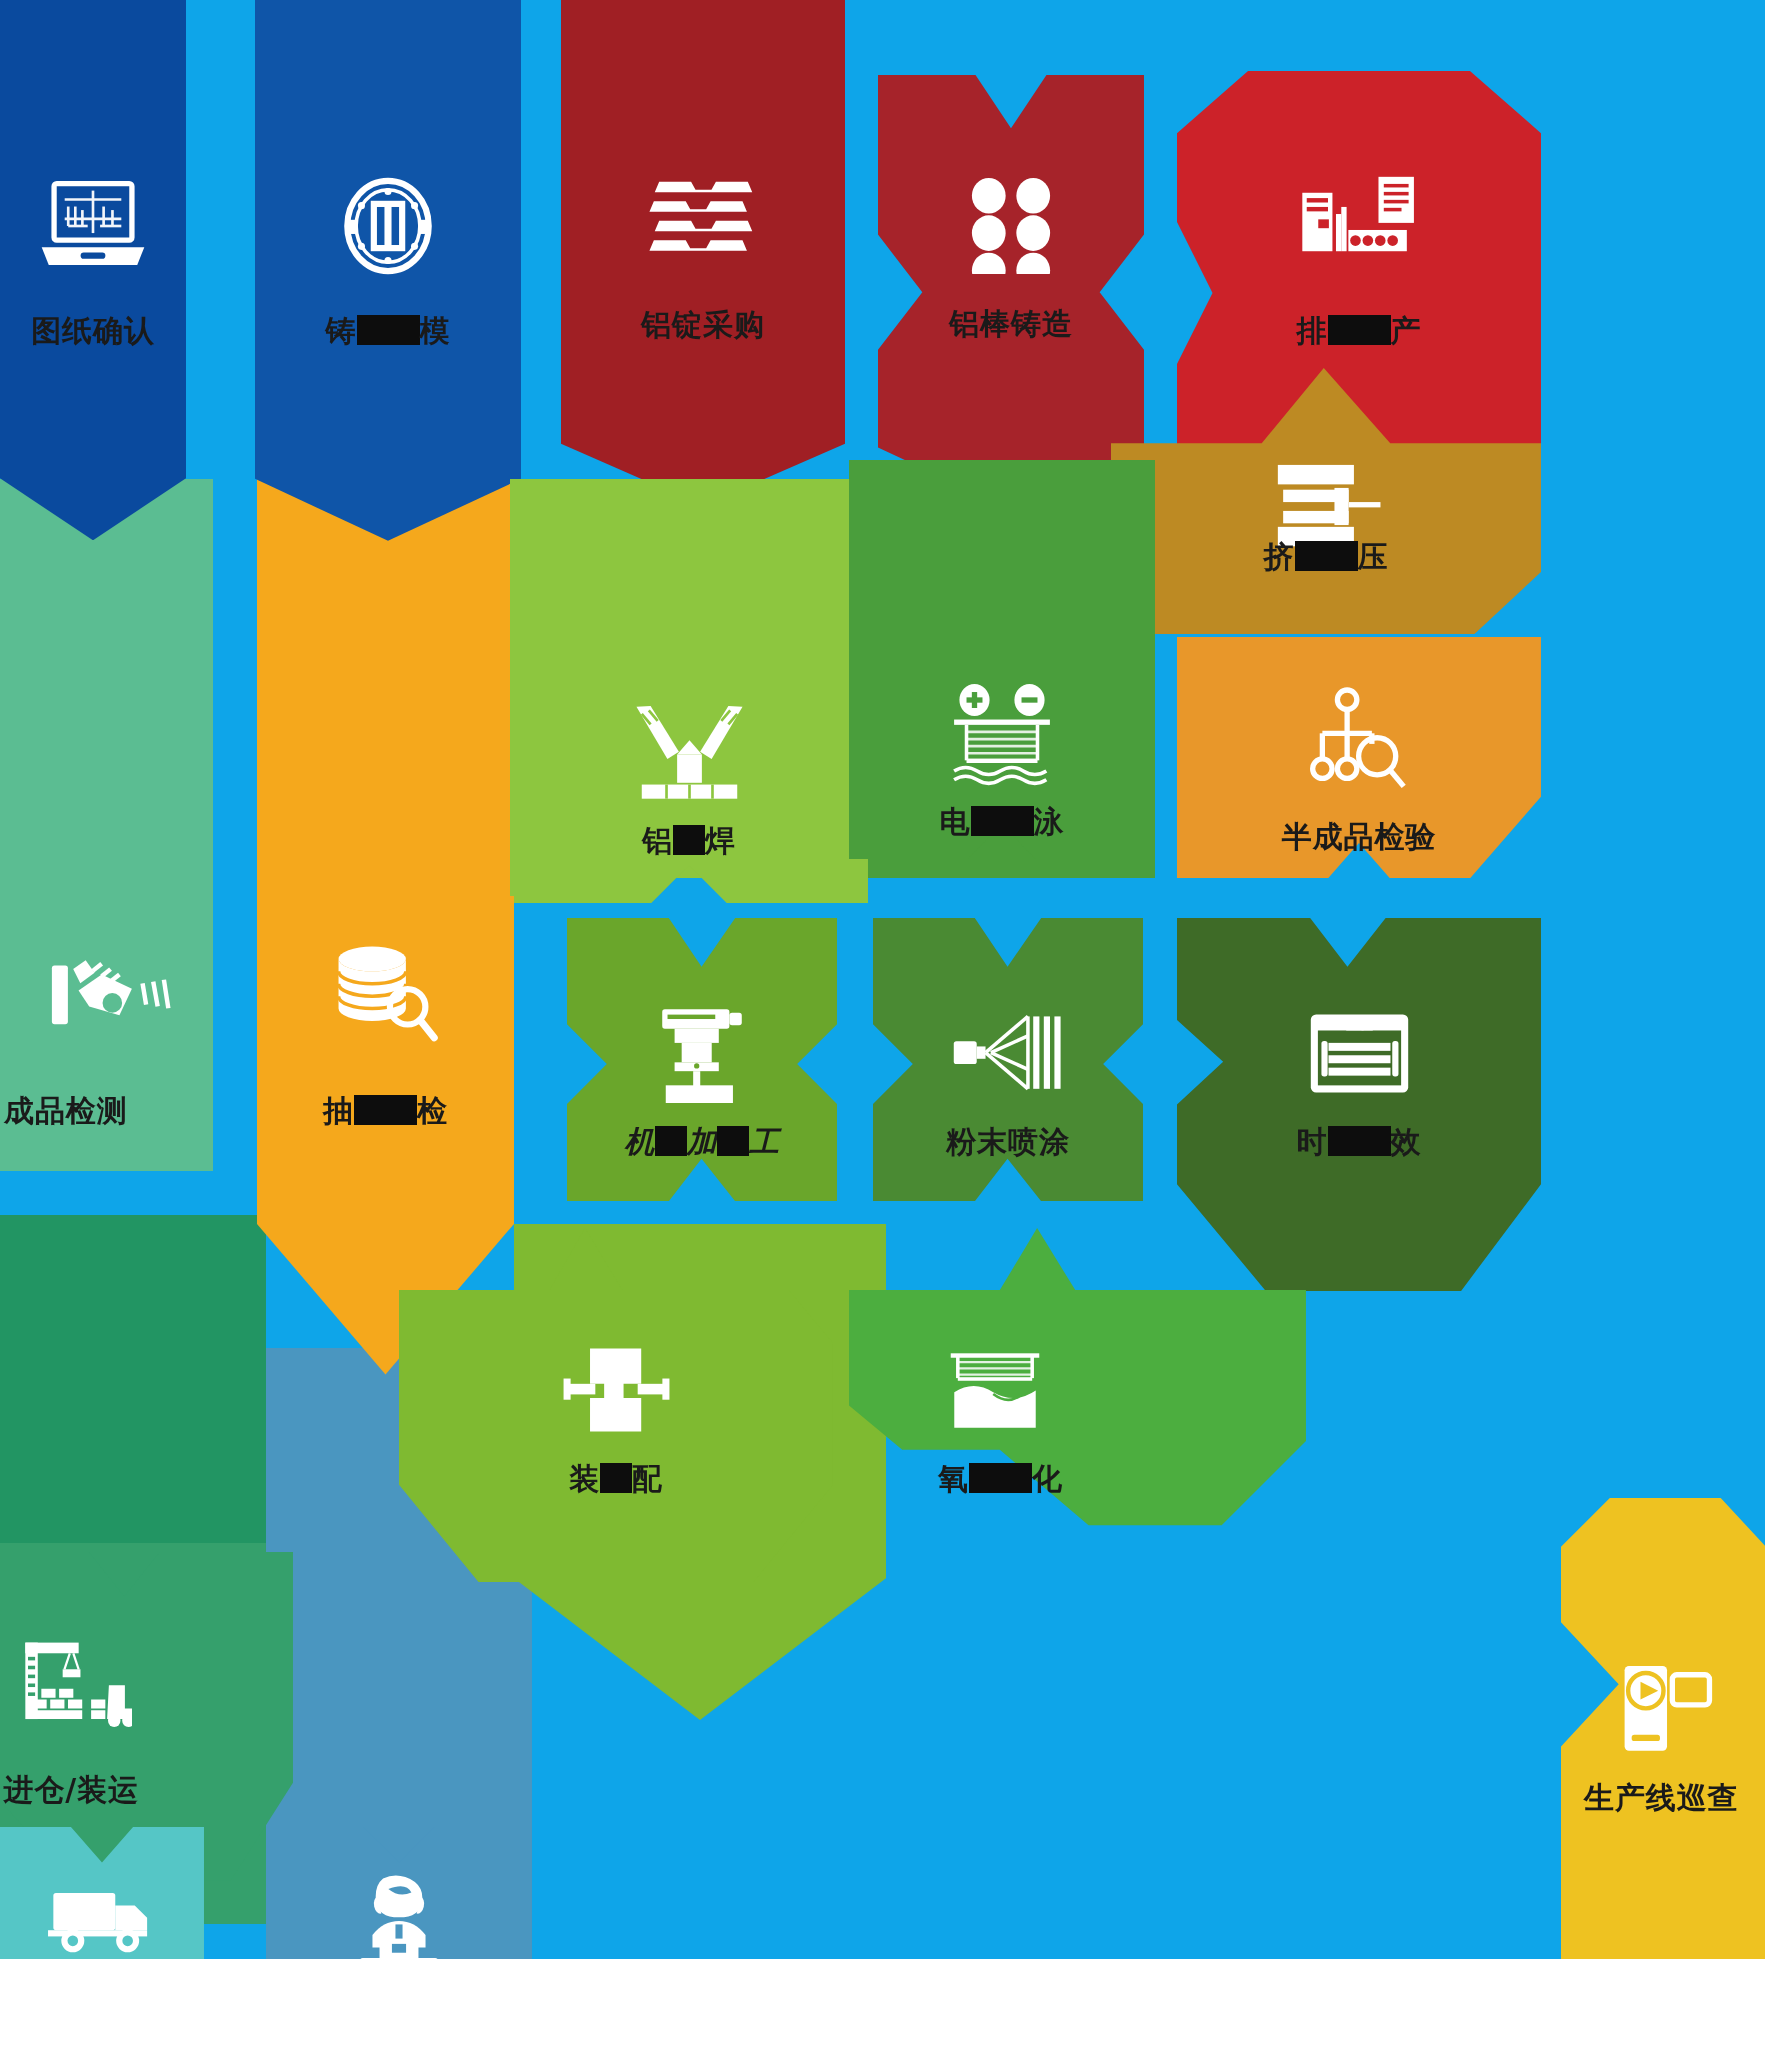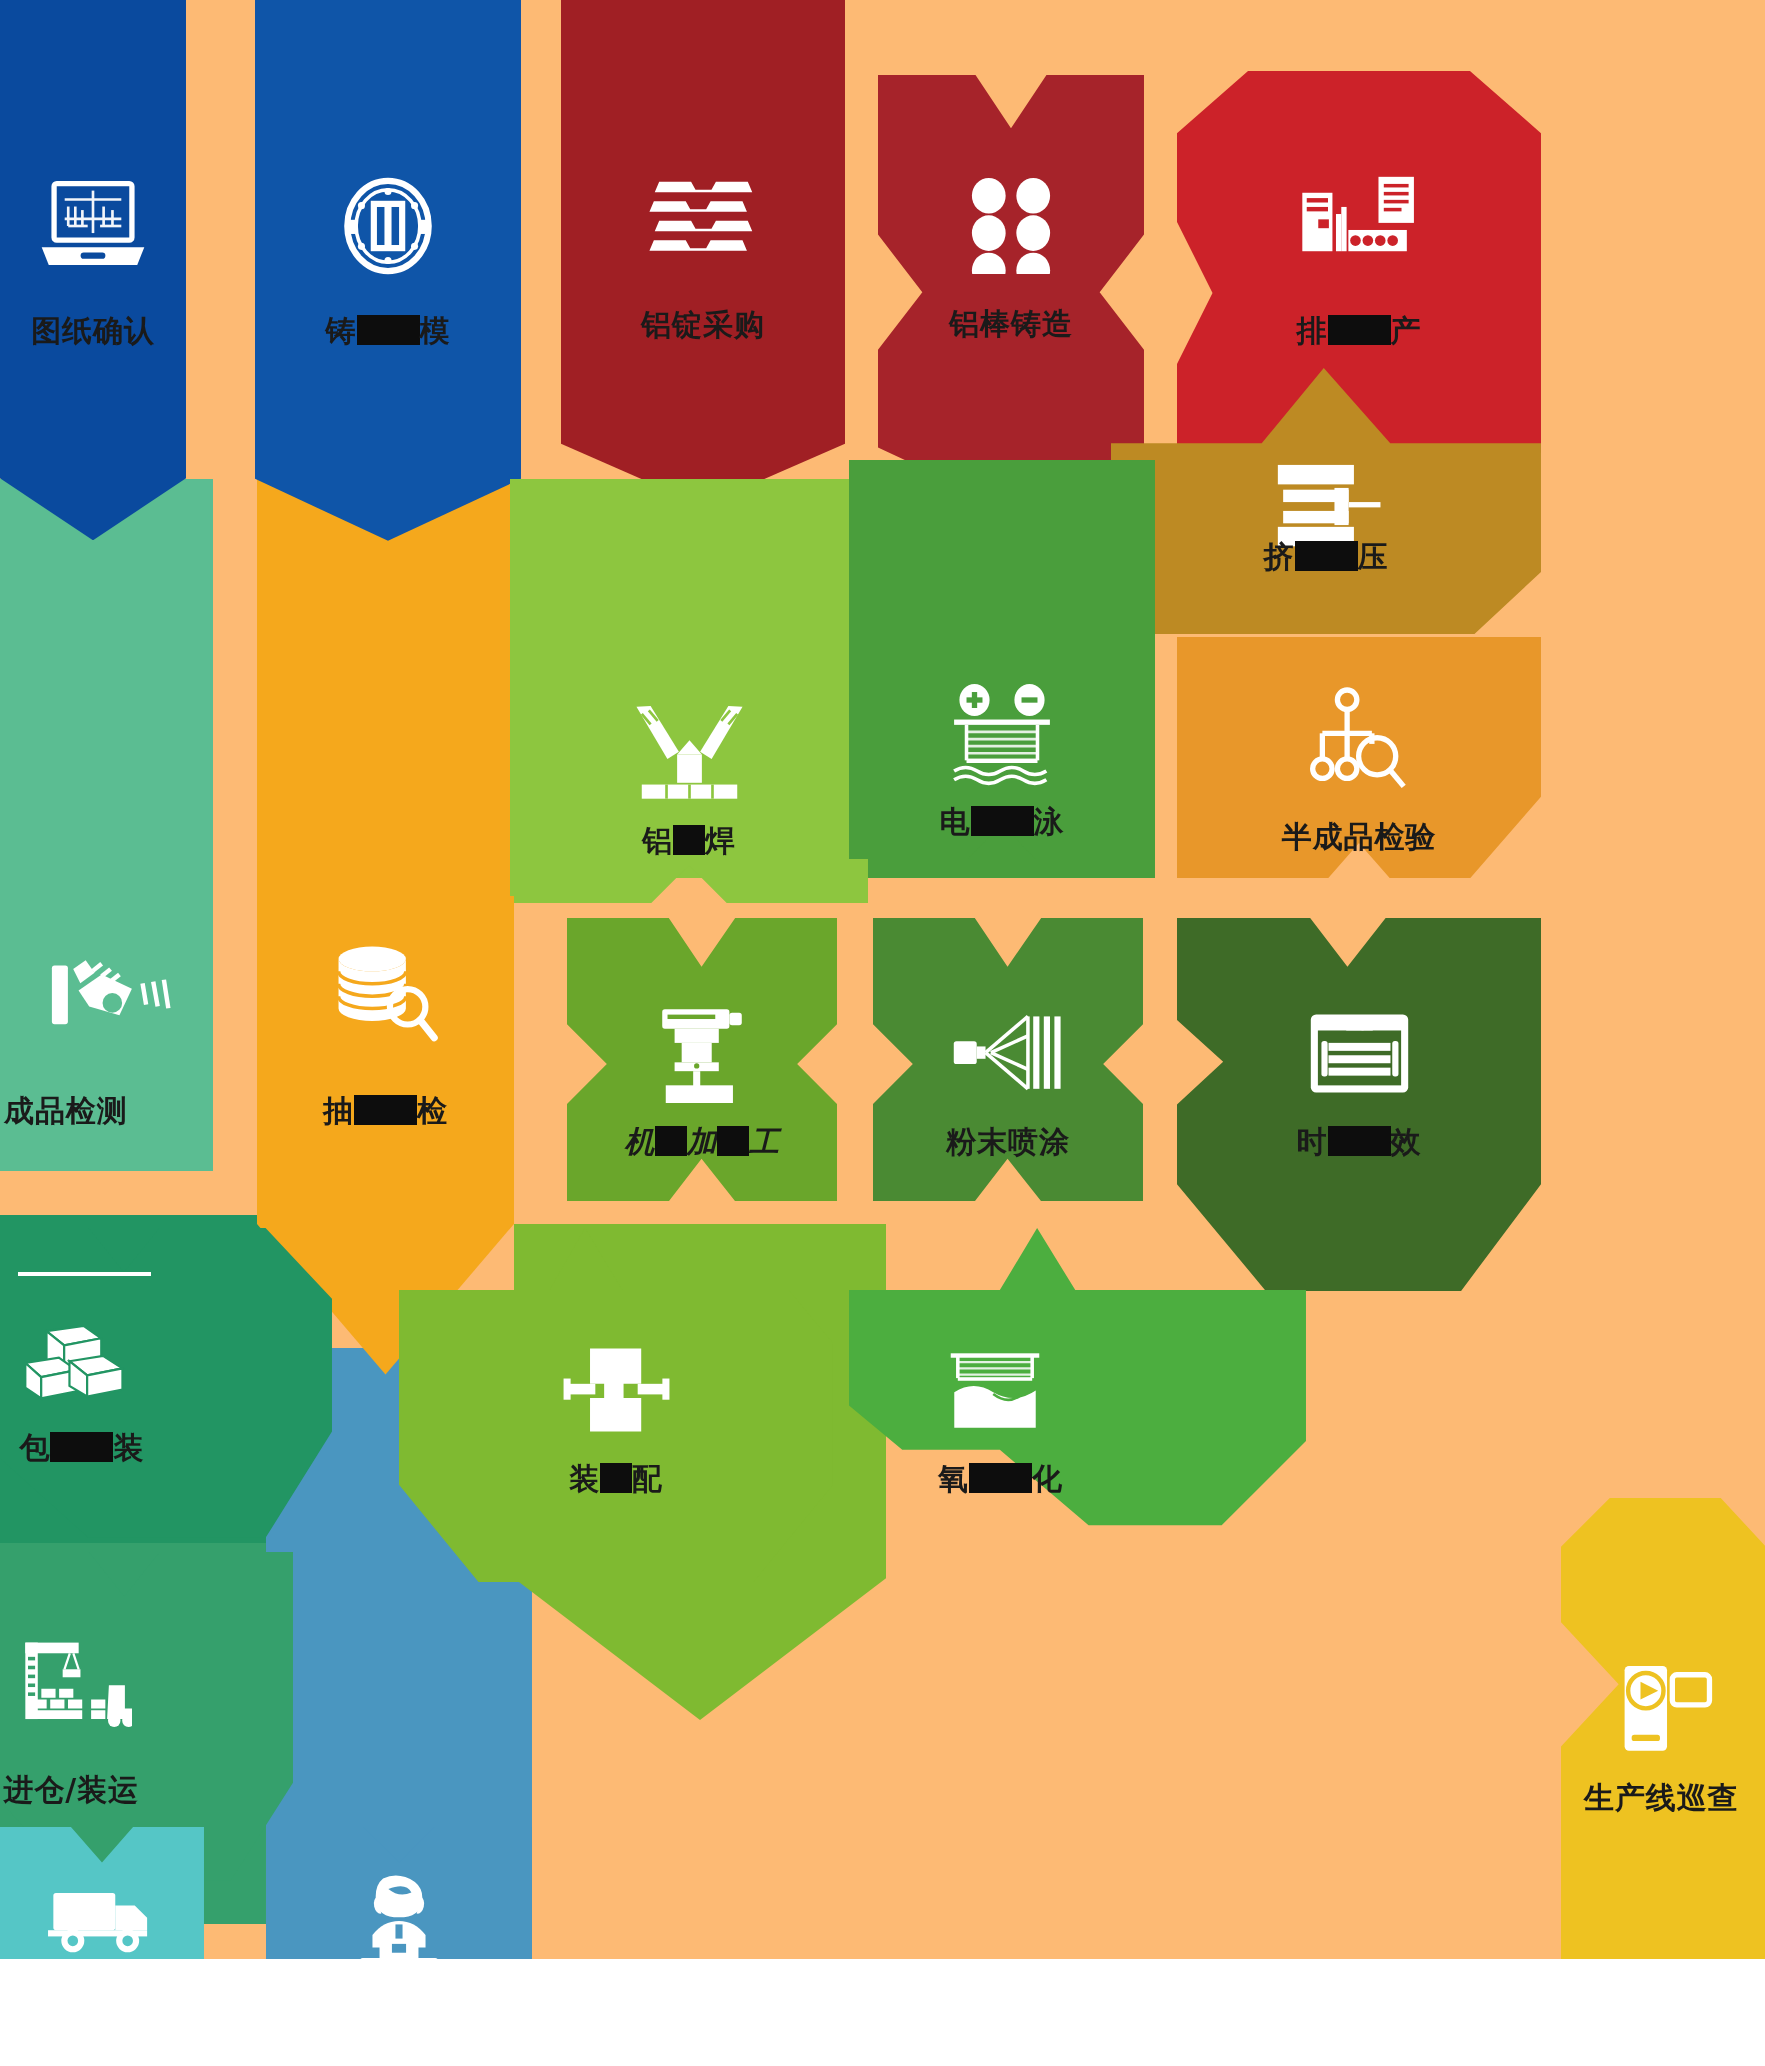--- a/index.html
+++ b/index.html
@@ -4,21 +4,21 @@
 <style>
   * { box-sizing: border-box; margin:0; padding:0; }
   html,body{ background:#ffffff; }
   body{
     font-family:"DejaVu Sans","Liberation Sans",sans-serif;
   }
   #stage{
     position:relative;
     width:1765px;
     height:2067px;
-    background:#fdba74;
+    background:#0ea5e9;
     overflow:hidden;
   }
   
   .bottom-white{
     position:absolute;
     left:0; right:0; bottom:0;
     height:108px;
     background:#ffffff;
   }
   
@@ -460,42 +460,20 @@
           <rect x="24" y="50" width="70" height="9"></rect>
           <rect x="24" y="64" width="70" height="9"></rect>
           <rect x="16" y="34" width="7" height="40" rx="3"></rect>
           <rect x="96" y="34" width="7" height="40" rx="3"></rect>
         </g>
       </svg>
     </div>
     <div class="lbl" style="top:208px;" title="时 效">时<span class="redact" style="width: 2.1em;">  </span>效</div>
   </div>
 
-  <div class="cell" style="left:0px; top:1228px; width:332px; height:310px;">
-    <svg class="shape" viewBox="0 0 375 350" preserveAspectRatio="none">
-      <polygon points="0,0 100,0 140,50 180,0 300,0 375,80 375,230 300,350 100,350 0,260" fill="#229563"></polygon>
-    </svg>
-    <div class="underline" style="left:17.7px; top:44px; width:133px;"></div>
-    <div class="ico" style="top:84px; height:102px; justify-content:flex-start; padding-left:19.5px;">
-      <svg width="106" height="82" viewBox="0 0 120 92">
-        <g fill="#fff" stroke="#229563" stroke-width="2.5">
-          <path d="M30 10 L72 4 L92 18 L50 26 Z"></path>
-          <path d="M30 10 L30 44 L50 56 L50 26 Z"></path>
-          <path d="M50 26 L92 18 L92 48 L50 56 Z"></path>
-          <path d="M6 46 L44 40 L64 54 L24 62 Z"></path>
-          <path d="M6 46 L6 74 L24 86 L24 62 Z"></path>
-          <path d="M24 62 L64 54 L64 78 L24 86 Z"></path>
-          <path d="M56 44 L94 38 L116 52 L76 60 Z"></path>
-          <path d="M56 44 L56 72 L76 84 L76 60 Z"></path>
-          <path d="M76 60 L116 52 L116 76 L76 84 Z"></path>
-        </g>
-      </svg>
-    </div>
-    <div class="lbl" style="top:204px; text-align:left; padding-left:19.5px;" title="包 装">包<span class="redact" style="width: 2.1em;">  </span>装</div>
-  </div>
 
   <div class="cell" style="left:399px; top:1228px; width:434px; height:355px;">
     <svg class="shape" viewBox="0 0 490 400" preserveAspectRatio="none">
       <polygon points="0,70 170,70 210,0 252,70 440,70 490,130 490,290 400,400 90,400 0,290" fill="#7fba31"></polygon>
     </svg>
     <div class="ico" style="top:111px; height:102px;">
       <svg width="113" height="90" viewBox="0 0 128 102">
         <g fill="#fff">
           <path d="M34 4 h58 v40 h-20 v16 h20 v38 h-58 v-38 h16 v-16 h-16 Z"></path>
           <rect x="10" y="44" width="30" height="12"></rect>

